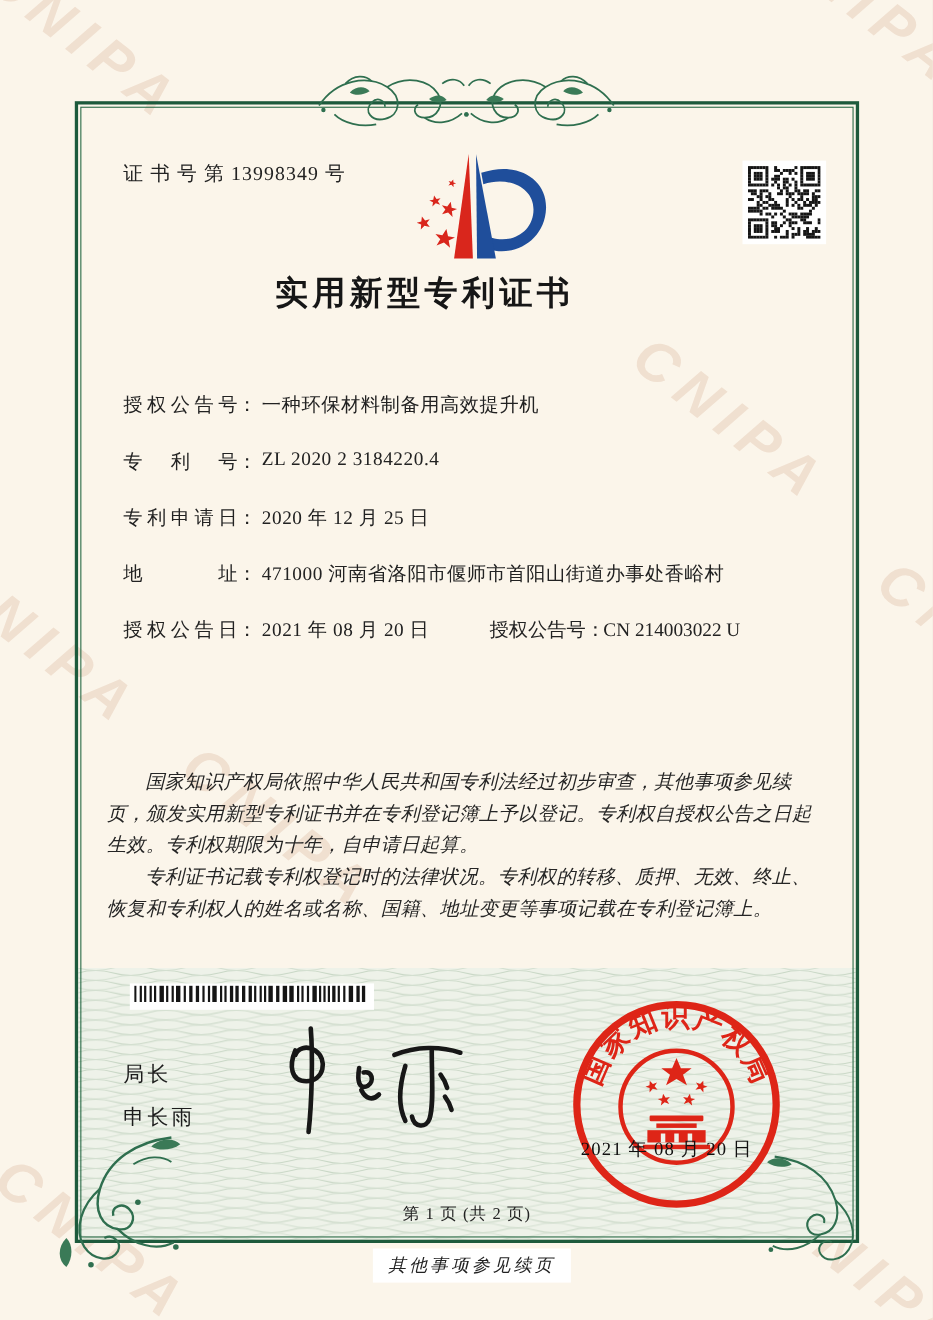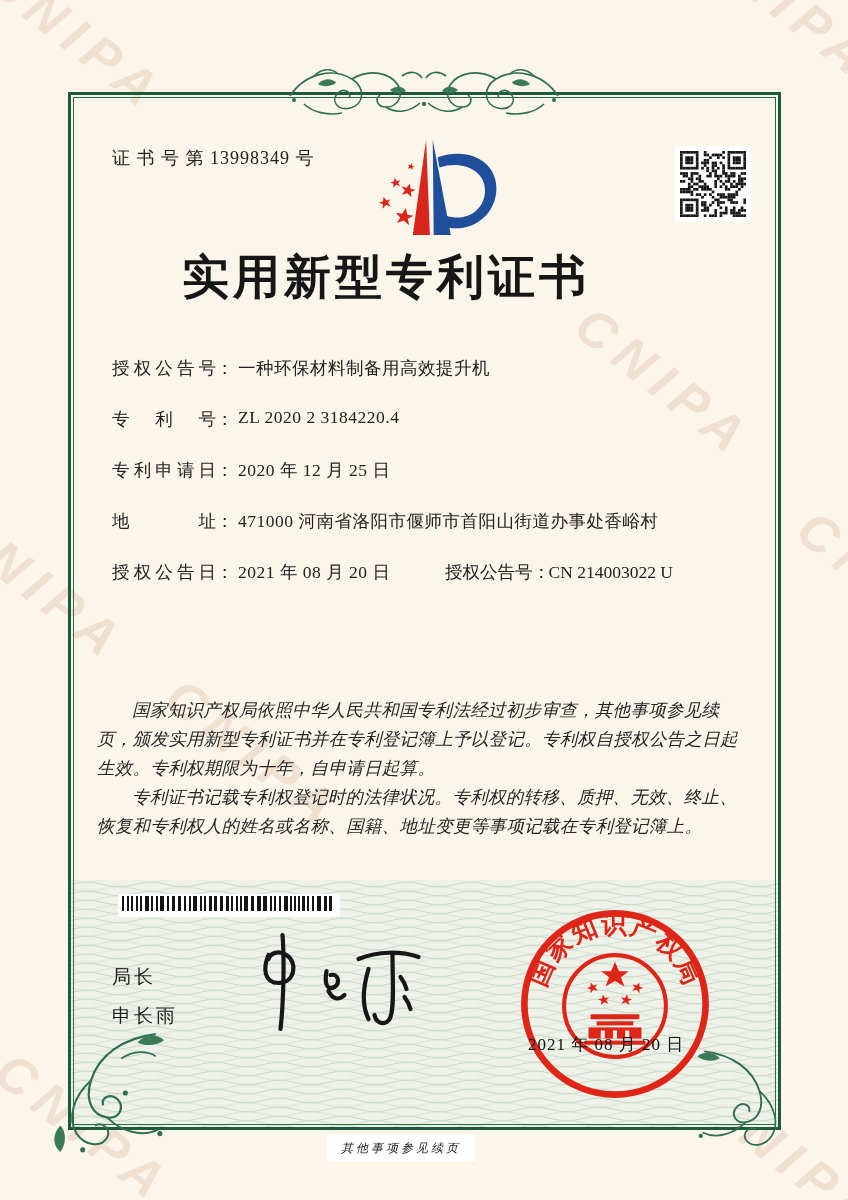--- a/index.html
+++ b/index.html
@@ -10,41 +10,41 @@
   .band{position:absolute;left:71px;top:880px;width:707px;height:247px;z-index:2;}
   .frame{position:absolute;left:68px;top:92px;width:713px;height:1038px;box-sizing:border-box;
          border:3px solid #1d5a3c;z-index:3;}
   .frame-inner{position:absolute;left:73px;top:97px;width:703px;height:1028px;box-sizing:border-box;
          border:1px solid #2a6b47;z-index:3;}
   .ornament{position:absolute;z-index:4;}
   .cert-no{position:absolute;left:112px;top:146px;font-size:18px;letter-spacing:1px;z-index:5;}
   .logo{position:absolute;left:352px;top:136px;z-index:5;}
   .qr-box{position:absolute;left:675px;top:146px;width:76px;height:76px;background:#fff;z-index:5;
           display:flex;align-items:center;justify-content:center;}
-  .title{position:absolute;left:0;top:246px;width:772px;text-align:center;font-size:47px;font-weight:bold;
+  .title{position:absolute;left:0;top:246px;width:772px;text-align:center;font-size:30px;font-weight:bold;
          letter-spacing:4px;color:#161616;z-index:5;}
   .fields{position:absolute;left:112px;top:356px;width:600px;font-size:17.5px;z-index:5;}
   .row{height:24px;margin-bottom:27px;white-space:nowrap;position:relative;}
   .flabel{display:inline-block;width:104px;text-align:justify;text-align-last:justify;vertical-align:top;}
   .fcolon{display:inline-block;width:16px;vertical-align:top;}
   .fvalue{display:inline-block;margin-left:6px;vertical-align:top;letter-spacing:0.5px;}
   .grant2{position:absolute;left:333px;top:0;}
   .paras{position:absolute;left:97px;top:696px;width:656px;font-size:17.5px;line-height:29px;
          font-style:italic;letter-spacing:0.3px;color:#252525;z-index:5;}
   .paras p{margin:0;text-indent:2em;}
   .barcode{position:absolute;left:118px;top:894px;background:#fff;padding:2px 4px;z-index:6;}
   .signer{position:absolute;left:112px;top:964px;font-family:"Liberation Sans","DejaVu Sans",sans-serif;
           font-size:19px;letter-spacing:3px;z-index:6;color:#1c1c1c;}
   .signer div{margin-bottom:13px;}
   .signature{position:absolute;left:238px;top:925px;z-index:7;}
   .seal{position:absolute;left:503px;top:892px;z-index:7;}
   .seal-date{position:absolute;left:528px;top:1033px;font-size:17px;letter-spacing:1px;color:#111;z-index:8;}
   .page-info{position:absolute;left:68px;top:1094px;width:713px;text-align:center;font-size:15px;
              letter-spacing:1px;z-index:6;}
-  .footer-note{position:absolute;left:327px;top:1135px;background:#ffffff;padding:5px 14px;font-size:12px;
+  .footer-note{position:absolute;left:339px;top:1135px;background:#ffffff;padding:5px 14px;font-size:16px;
                font-style:italic;letter-spacing:3px;z-index:6;}
 </style>
 </head>
 <body>
 
 <div class="page">
 
   <div class="wm" style="left:-28px;top:6px">CNIPA</div>
   <div class="wm" style="left:682px;top:-26px">CNIPA</div>
   <div class="wm" style="left:560px;top:352px">CNIPA</div>
@@ -557,15 +557,16 @@
         <g fill="#eef2e9">
           <rect x="-14" y="24" width="4" height="8"></rect>
           <rect x="-2" y="24" width="4" height="8"></rect>
           <rect x="10" y="24" width="4" height="8"></rect>
         </g>
       </g>
     </svg>
   </div>
   <div class="seal-date">2021 年 08 月 20 日</div>
 
+  <div class="page-info">第 1 页 (共 2 页)</div>
   <div class="footer-note">其他事项参见续页</div>
 
 </div>
 
 </body></html>

